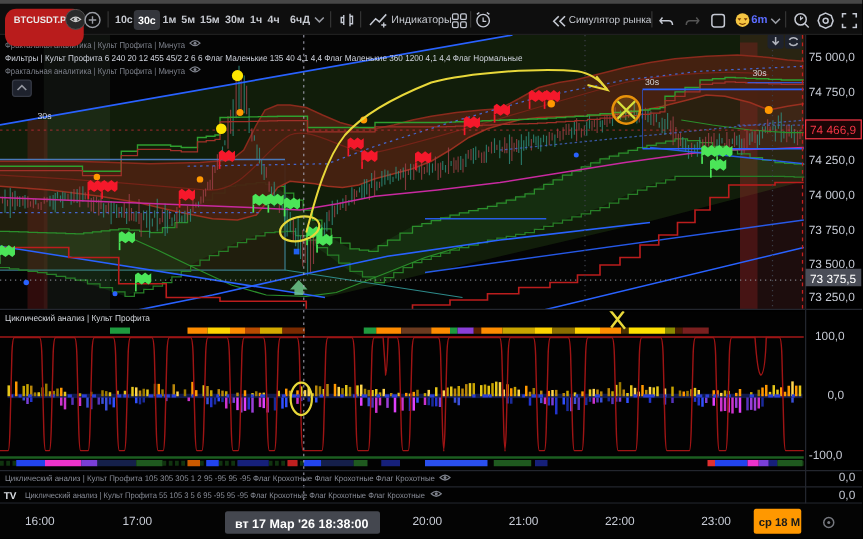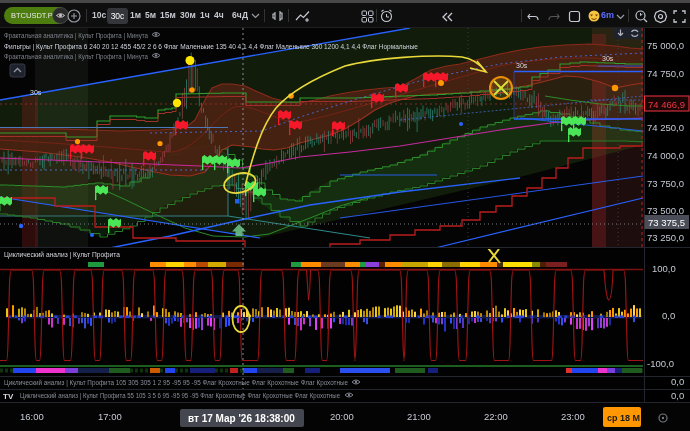--- a/index.html
+++ b/index.html
@@ -629,68 +629,70 @@
   </g>
   <rect x="180" y="409" width="124" height="18" rx="2" fill="#44474f"></rect>
   <text x="188" y="422" font-size="10" font-weight="bold" fill="#ffffff">вт 17 Мар '26   18:38:00</text>
   <rect x="603" y="407" width="38" height="20" rx="2" fill="#ff9800"></rect>
   <text x="607" y="421" font-size="9" font-weight="bold" fill="#1a1a1a">ср 18 М</text>
   <circle cx="663" cy="418" r="4" fill="none" stroke="#76787f" stroke-width="1.2"></circle>
   <circle cx="663" cy="418" r="1.2" fill="#76787f"></circle>
 </svg>
 
 <div class="tb">
-  <div style="position:absolute;left:4px;top:4px;width:63px;height:17px;background:#4d7c0f;border-radius:9px;color:#e9e9e9;font-size:7.5px;font-weight:normal;line-height:17px;padding-left:7px">BTCUSDT.P</div>
+  <div style="position:absolute;left:4px;top:4px;width:63px;height:30px;background:#b91c1c;border-radius:9px;color:#e9e9e9;font-size:7.5px;font-weight:bold;line-height:17px;padding-left:7px">BTCUSDT.P</div>
   <svg style="position:absolute;left:52px;top:4px" width="17" height="17">
         <circle cx="8.5" cy="8.5" r="8" fill="#2a2a2a" stroke="#555" stroke-width="0.7"></circle>
         <path d="M4.5 8.5 Q8.5 5 12.5 8.5 Q8.5 12 4.5 8.5 Z" fill="none" stroke="#ccc"></path>
         <circle cx="8.5" cy="8.5" r="1.4" fill="#ccc"></circle>
       </svg>
   <svg style="position:absolute;left:67px;top:6px" width="14" height="14">
         <circle cx="7" cy="7" r="6" fill="none" stroke="#9a9da5" stroke-width="1.1"></circle>
         <path d="M7 4 V10 M4 7 H10" stroke="#9a9da5" stroke-width="1.1"></path>
       </svg>
   <div class="sep" style="left:86px"></div>
   <div class="it" style="left:92px">10с</div>
-  <div style="position:absolute;left:107px;top:4.5px;width:21px;height:16px;background:#34363c;border-radius:3px;color:#fff;font-size:8.5px;font-weight:normal;text-align:center;line-height:16px">30с</div>
+  <div style="position:absolute;left:107px;top:4.5px;width:21px;height:16px;background:#34363c;border-radius:3px;color:#fff;font-size:8.5px;font-weight:bold;text-align:center;line-height:16px">30с</div>
   <div class="it" style="left:130px">1м</div>
   <div class="it" style="left:145px">5м</div>
   <div class="it" style="left:160px">15м</div>
   <div class="it" style="left:180px">30м</div>
   <div class="it" style="left:200px">1ч</div>
   <div class="it" style="left:214px">4ч</div>
   <div class="it" style="left:232px">6ч</div>
   <div class="it" style="left:242px">Д</div>
   <svg style="position:absolute;left:251px;top:10px" width="9" height="6">
         <path d="M1 1 L4.5 4.5 L8 1" stroke="#9a9da5" stroke-width="1.2" fill="none"></path>
       </svg>
   <div class="sep" style="left:264px"></div>
   <svg style="position:absolute;left:271px;top:6px" width="13" height="14">
         <path d="M4 3 V11 M4 5 H2 V9 H4 M9 2 V12 M9 4 H11 V10 H9" stroke="#c5c9d3" stroke-width="1.1" fill="none"></path>
       </svg>
   <div class="sep" style="left:288px"></div>
   <svg style="position:absolute;left:295px;top:7px" width="16" height="13">
         <path d="M1 10 L5.5 5 L8.5 7.5 L14 1.5" stroke="#c5c9d3" stroke-width="1.2" fill="none"></path>
         <path d="M12 8 V12 M10 10 H14" stroke="#c5c9d3" stroke-width="1.1" fill="none"></path>
       </svg>
+  <div class="it" style="left:313px;font-weight:normal;font-size:8.5px">Индикаторы</div>
   <svg style="position:absolute;left:361px;top:7px" width="13" height="13">
         <rect x="1" y="1" width="4.5" height="4.5" rx="1" fill="none" stroke="#c5c9d3"></rect>
         <rect x="7.5" y="1" width="4.5" height="4.5" rx="1" fill="none" stroke="#c5c9d3"></rect>
         <rect x="1" y="7.5" width="4.5" height="4.5" rx="1" fill="none" stroke="#c5c9d3"></rect>
         <rect x="7.5" y="7.5" width="4.5" height="4.5" rx="1" fill="none" stroke="#c5c9d3"></rect>
       </svg>
   <div class="sep" style="left:376px"></div>
   <svg style="position:absolute;left:380px;top:6px" width="13" height="14">
         <circle cx="6.5" cy="7.5" r="5" fill="none" stroke="#c5c9d3" stroke-width="1.1"></circle>
         <path d="M6.5 5 V8 H9" stroke="#c5c9d3" stroke-width="1" fill="none"></path>
         <path d="M1.5 2.5 L3.5 1 M11.5 2.5 L9.5 1" stroke="#c5c9d3" stroke-width="1.1"></path>
       </svg>
   <svg style="position:absolute;left:441px;top:9px" width="12" height="10">
         <path d="M6 1 L2 5 L6 9 M11 1 L7 5 L11 9" stroke="#c5c9d3" stroke-width="1.3" fill="none"></path>
       </svg>
+  <div class="it" style="left:455px;font-weight:normal;font-size:8px">Симулятор рынка</div>
   <div class="sep" style="left:521px"></div>
   <svg style="position:absolute;left:527px;top:8px" width="13" height="11">
         <path d="M3 3 L1 5.5 L3 8 M1.5 5.5 H8 Q11 5.5 11 9" stroke="#c5c9d3" stroke-width="1.2" fill="none"></path>
       </svg>
   <svg style="position:absolute;left:547px;top:8px" width="13" height="11">
         <path d="M10 3 L12 5.5 L10 8 M11.5 5.5 H5 Q2 5.5 2 9" stroke="#555" stroke-width="1.2" fill="none"></path>
       </svg>
   <svg style="position:absolute;left:568px;top:7px" width="13" height="13">
         <rect x="1.5" y="1.5" width="10" height="10" rx="2" fill="none" stroke="#c5c9d3" stroke-width="1.2"></rect>
       </svg>

